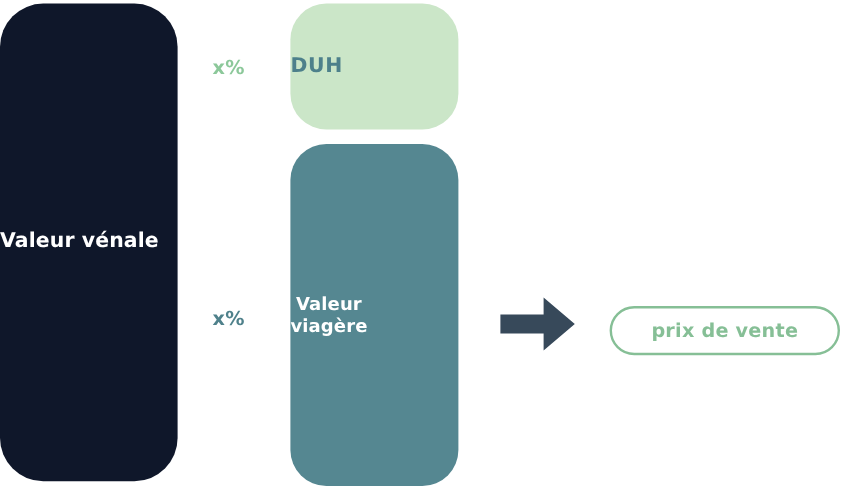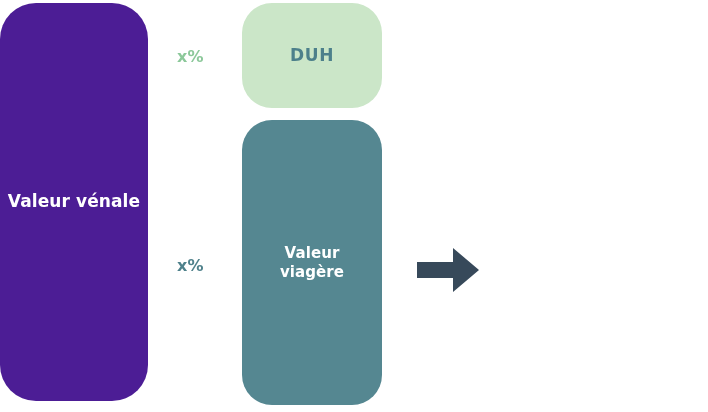--- a/index.html
+++ b/index.html
@@ -18,32 +18,32 @@
     background: #ffffff;
     overflow: hidden;
   }
 
   
   .block {
     position: absolute;
     box-sizing: border-box;
     display: flex;
     align-items: center;
-    justify-content: center;
+    justify-content: flex-start;
     text-align: center;
     line-height: 1.25;
   }
 
   
   .block-venale {
     left: 0px;
     top: 3px;
     width: 148px;
     height: 398px;
-    background: #4c1d95;
+    background: #0f172a;
     border-radius: 36px;
   }
   .block-venale .block-label {
     color: #ffffff;
     font-size: 17px;
     font-weight: bold;
     letter-spacing: 0.1px;
   }
 
   
@@ -155,14 +155,17 @@
     <span class="block-label">Valeur
 viagère</span>
   </div>
 
   <span class="arrow">
     <svg viewBox="0 0 66 48" xmlns="http://www.w3.org/2000/svg" aria-hidden="true">
       <path d="M2 16 L38 16 L38 2 L64 24 L38 46 L38 32 L2 32 Z" fill="#37495a"></path>
     </svg>
   </span>
 
+  <div class="pill">
+    <span class="pill-label">prix de vente</span>
+  </div>
 
 </div>
 
 </body></html>

